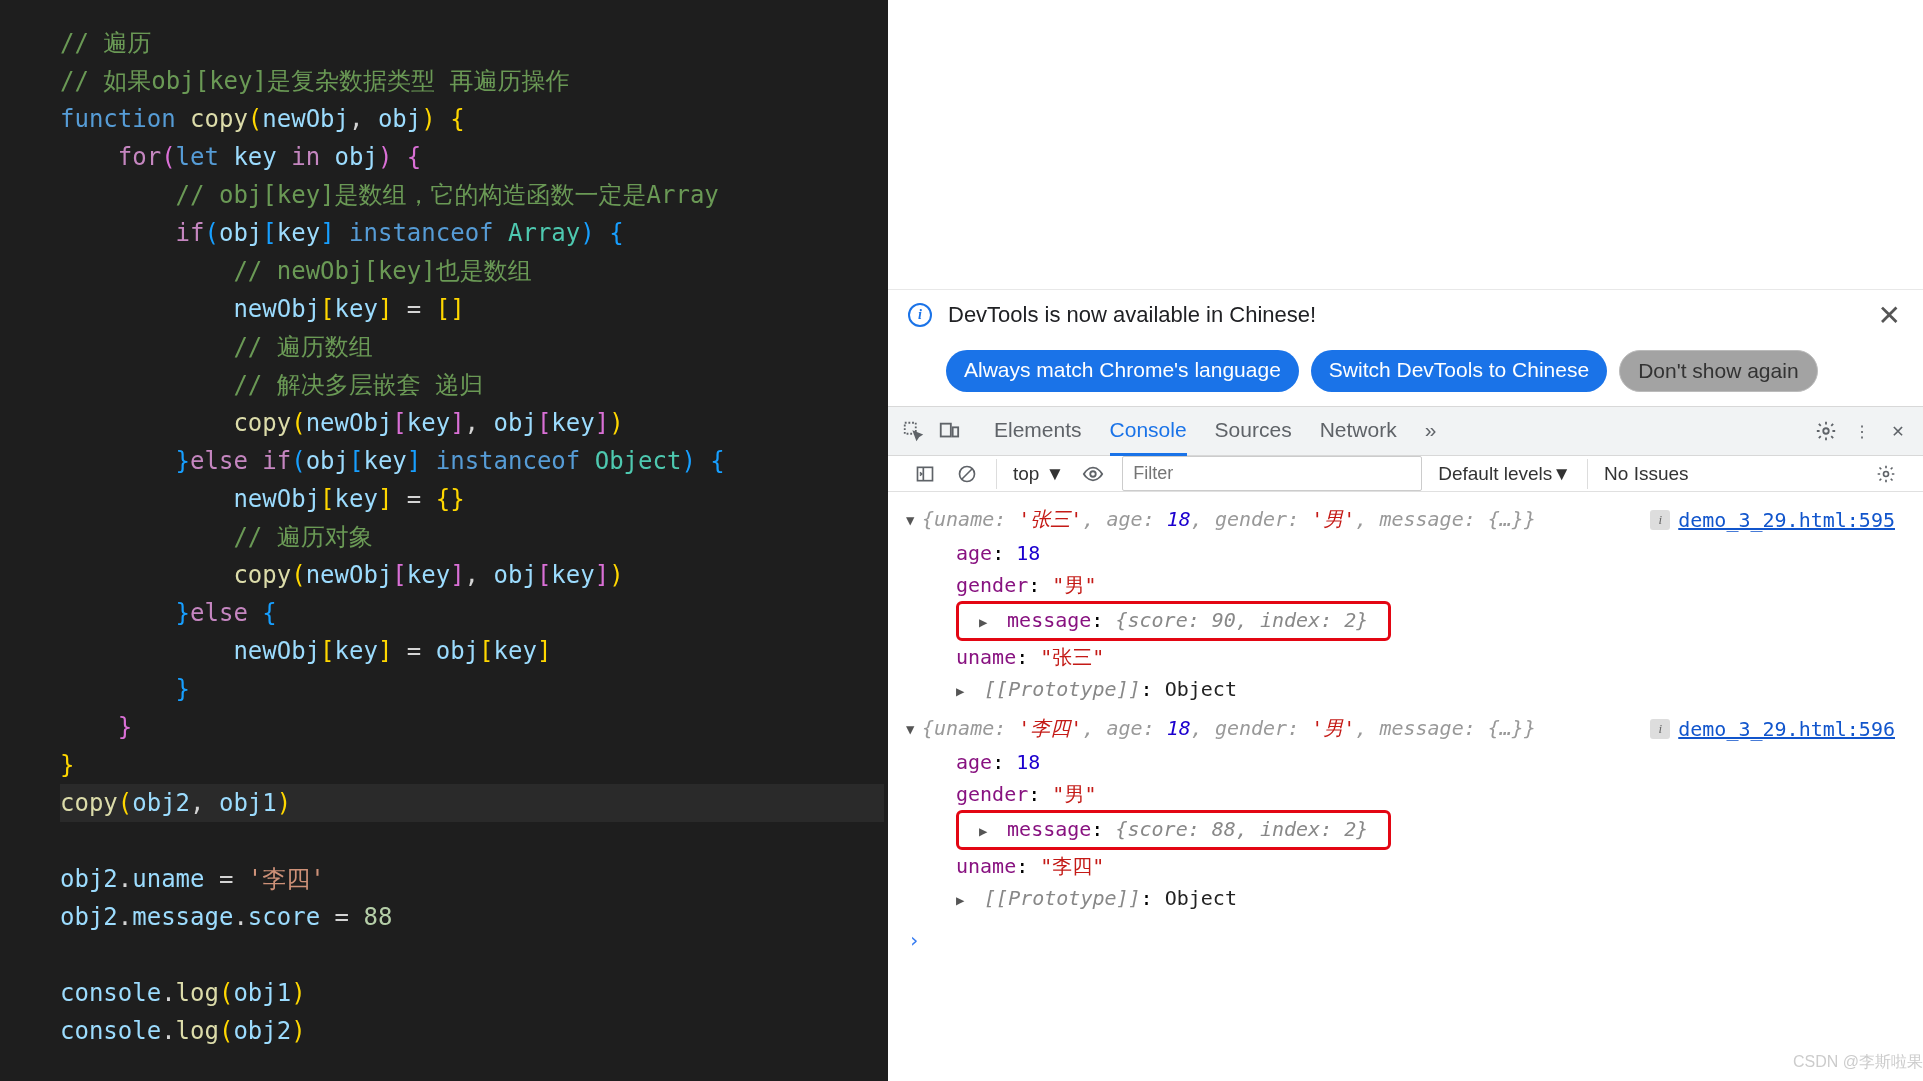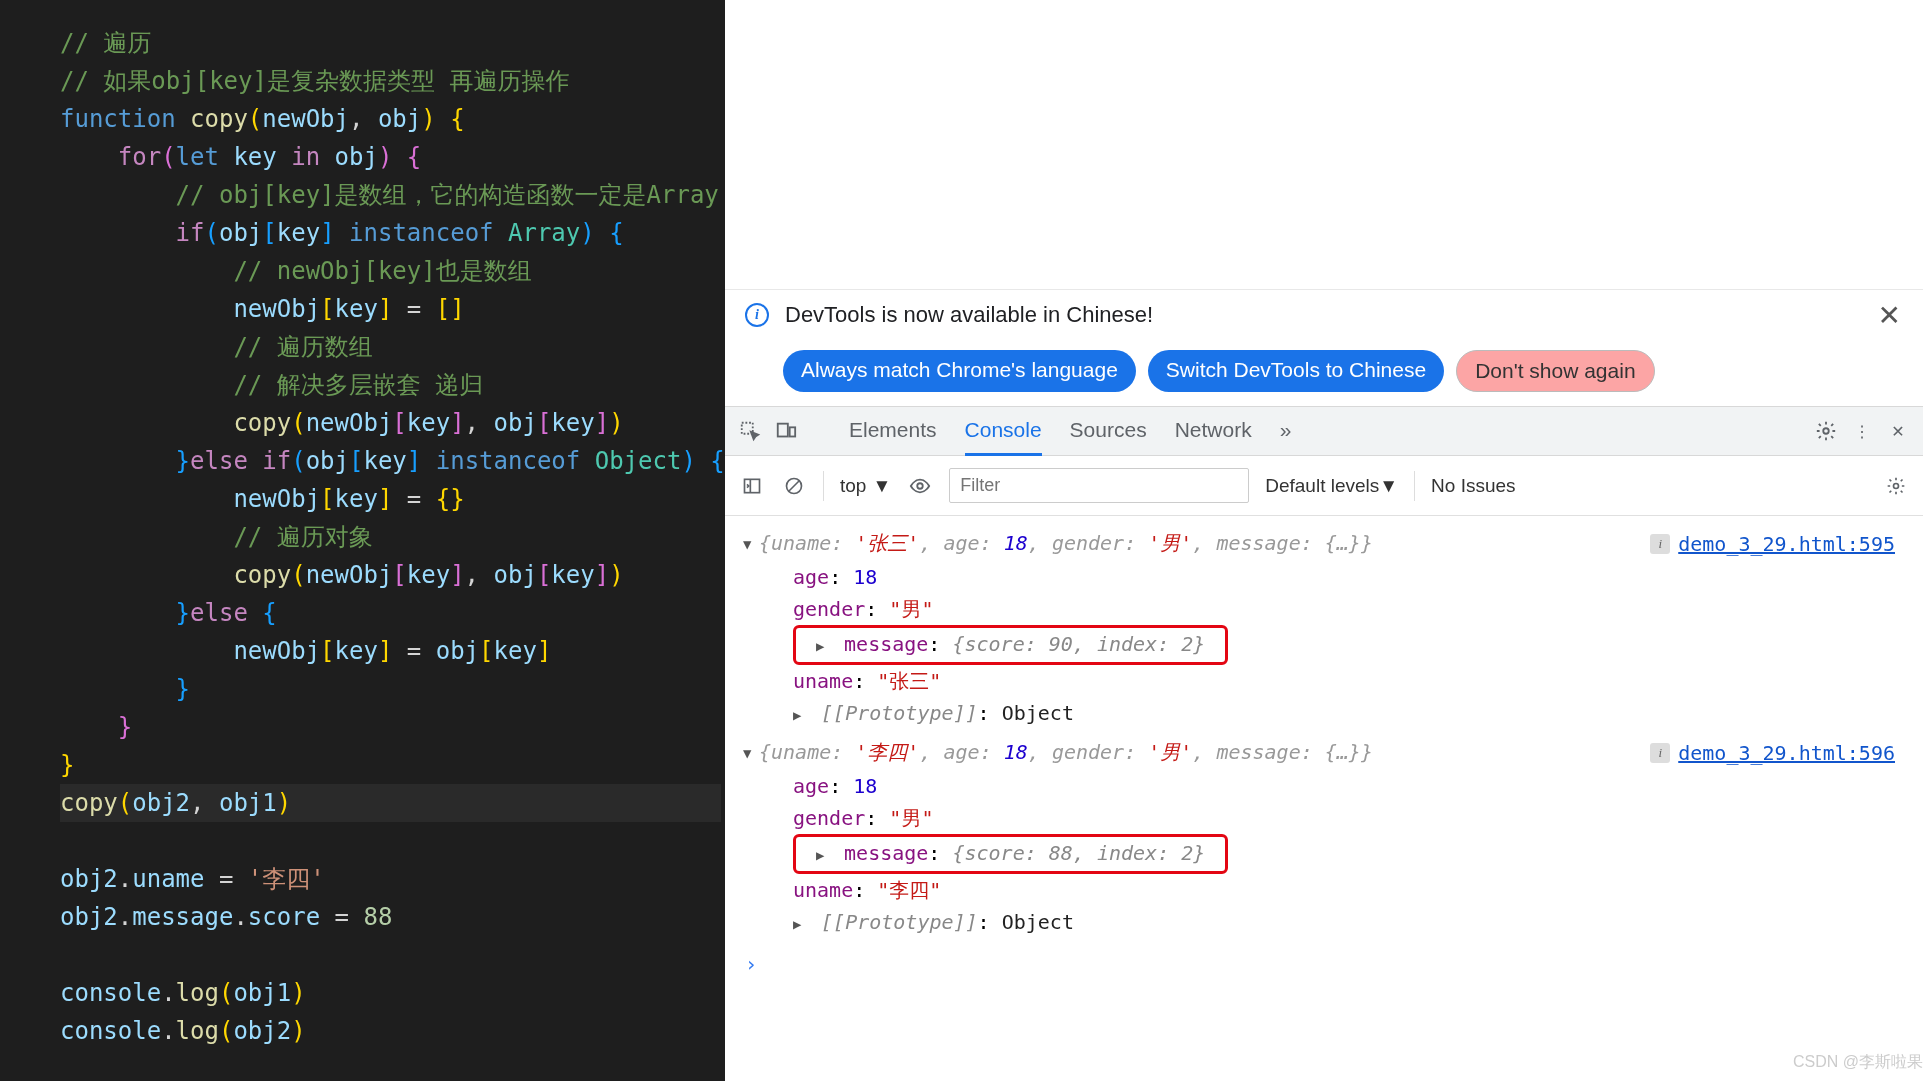--- a/index.html
+++ b/index.html
@@ -1,17 +1,17 @@
 <!DOCTYPE html>
 <html><head>
 <meta charset="utf-8">
 <style>
 * { margin: 0; padding: 0; box-sizing: border-box; }
 body { font-family: Consolas, Monaco, monospace; display: flex; width: 1923px; height: 1081px; background: #fff; overflow: hidden; }
-.editor { width: 725px; height: 100%; background: #1e1e1e; padding: 24px 4px 0 60px; font-size: 24px; line-height: 38px; }
+.editor { width: 888px; height: 100%; background: #1e1e1e; padding: 24px 4px 0 60px; font-size: 24px; line-height: 38px; }
 .editor .line { white-space: pre; }
 .c-comment { color: #6a9955; }
 .c-keyword { color: #c586c0; }
 .c-keyword2 { color: #569cd6; }
 .c-func { color: #dcdcaa; }
 .c-var { color: #9cdcfe; }
 .c-type { color: #4ec9b0; }
 .c-paren { color: #ffd700; }
 .c-brace { color: #da70d6; }
 .c-brace2 { color: #179fff; }
@@ -20,29 +20,29 @@
 .c-num { color: #b5cea8; }
 .c-plain { color: #d4d4d4; }
 .right { flex: 1; display: flex; flex-direction: column; background: #fff; }
 .blank { height: 290px; border-bottom: 1px solid #e8e8e8; }
 .banner { display: flex; align-items: center; padding: 12px 20px; gap: 16px; font-family: Arial, sans-serif; position: relative; }
 .info-icon { width: 24px; height: 24px; border: 2px solid #1a73e8; border-radius: 50%; display: flex; align-items: center; justify-content: center; color: #1a73e8; font-weight: bold; font-size: 14px; font-style: italic; font-family: serif; }
 .banner-text { font-size: 22px; color: #202124; }
 .banner-row2 { display: flex; gap: 12px; padding: 10px 20px 14px 58px; font-family: Liberation Sans, sans-serif; }
 .pill { padding: 8px 18px; border-radius: 22px; font-size: 21px; cursor: pointer; }
 .pill-blue { background: #1a73e8; color: #fff; }
-.pill-outline { border: 1px solid #bbb; color: #333; background: #fca5a5; }
+.pill-outline { border: 1px solid #bbb; color: #333; background: #a3a3a3; }
 .banner-close { position: absolute; right: 22px; top: 50%; transform: translateY(-50%); font-size: 28px; color: #555; cursor: pointer; }
 .tabbar { display: flex; align-items: center; border-top: 1px solid #d8d8d8; border-bottom: 1px solid #d8d8d8; background: #f1f3f4; height: 50px; font-family: Arial, sans-serif; padding: 0 12px; gap: 10px; }
 .tabbar .icon { width: 26px; height: 26px; display: flex; align-items: center; justify-content: center; color: #5f6368; cursor: pointer; }
-.tabbar .tabs { display: flex; gap: 28px; margin-left: 40px; font-size: 21px; color: #5f6368; }
+.tabbar .tabs { display: flex; gap: 28px; margin-left: 22px; font-size: 21px; color: #5f6368; }
 .tabbar .tab { cursor: pointer; padding: 11px 0; }
 .tabbar .tab.active { color: #1a73e8; border-bottom: 3px solid #1a73e8; }
 .tabbar .spacer { flex: 1; }
-.toolbar { display: flex; align-items: center; border-bottom: 1px solid #e0e0e0; height: 60px; font-family: Arial, sans-serif; padding: 0 14px; gap: 16px; }
+.toolbar { display: flex; align-items: center; border-bottom: 1px solid #e0e0e0; height: 36px; font-family: Arial, sans-serif; padding: 0 24px; gap: 16px; }
 .toolbar .icon { width: 26px; height: 26px; display: flex; align-items: center; justify-content: center; color: #5f6368; cursor: pointer; }
 .toolbar .sep { width: 1px; height: 30px; background: #ddd; }
 .toolbar .ctx { font-size: 19px; color: #333; display: flex; gap: 6px; align-items: center; cursor: pointer; }
 .toolbar input { border: 1px solid #ccc; font-size: 18px; padding: 6px 10px; width: 300px; border-radius: 2px; font-family: Arial; }
 .toolbar .levels { font-size: 19px; color: #333; cursor: pointer; display: flex; align-items: center; }
 .toolbar .issues { font-size: 19px; color: #333; }
 .console { flex: 1; font-size: 20px; font-family: Consolas, monospace; padding: 10px 0; overflow: hidden; }
 .log { padding: 4px 18px; }
 .log-head { display: flex; align-items: center; }
 .tri { display: inline-block; width: 16px; color: #555; font-size: 14px; }

